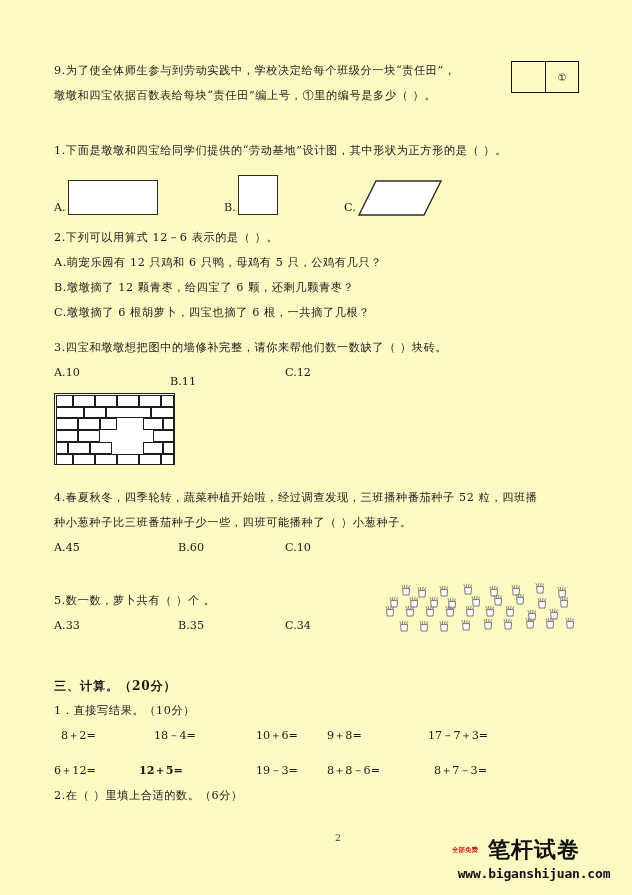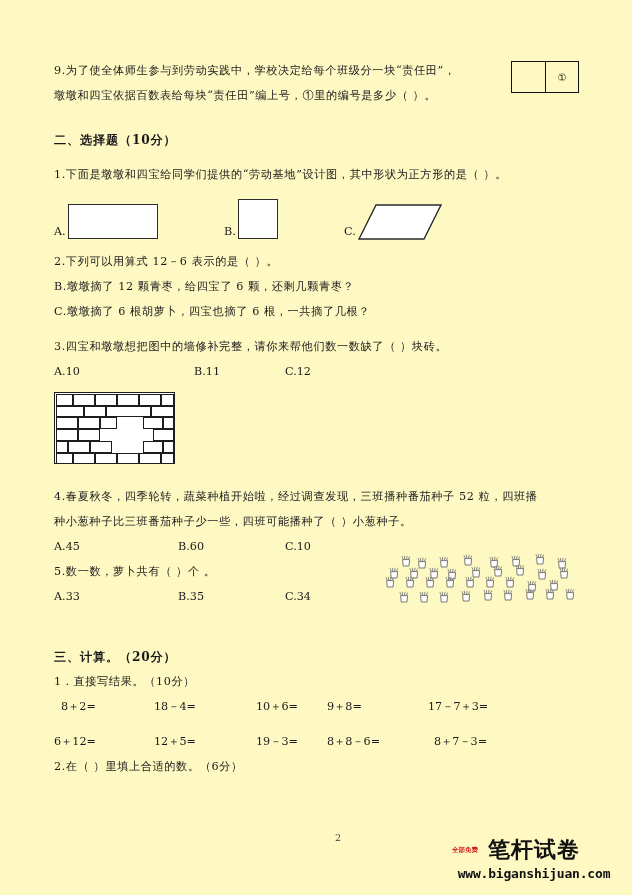--- a/index.html
+++ b/index.html
@@ -193,21 +193,20 @@
       <div class="q-line q9-l1">9.为了使全体师生参与到劳动实践中，学校决定给每个班级分一块“责任田”，</div>
       <div class="q-line">墩墩和四宝依据百数表给每块“责任田”编上号，①里的编号是多少（        ）。</div>
       <div class="q9-table">
         <div class="q9-cell left"></div>
         <div class="q9-cell right">①</div>
       </div>
     </div>
 
     <div class="spacer-20"></div>
 
-    <div class="section-head">二、选择题（10分）</div>
     <div class="spacer-10"></div>
 
     <div class="q-line">1.下面是墩墩和四宝给同学们提供的“劳动基地”设计图，其中形状为正方形的是（    ）。</div>
     <div class="shape-row">
       <div class="shape-item" style="left:0px;">
         <span class="shape-label">A.</span>
         <span class="rect-a"></span>
       </div>
       <div class="shape-item" style="left:170px;">
         <span class="shape-label">B.</span>
@@ -219,29 +218,30 @@
           <svg width="84" height="38" viewBox="0 0 84 38">
             <polygon points="18,2 83,2 66,36 1,36" fill="#fff" stroke="#2b2b2b" stroke-width="1.4"></polygon>
           </svg>
         </span>
       </div>
     </div>
 
     <div class="spacer-10"></div>
 
     <div class="q-line">2.下列可以用算式 12－6 表示的是（    ）。</div>
+    <div class="q-line">A.萌宠乐园有 12 只鸡和 6 只鸭，母鸡有 5 只，公鸡有几只？</div>
     <div class="q-line">B.墩墩摘了 12 颗青枣，给四宝了 6 颗，还剩几颗青枣？</div>
     <div class="q-line">C.墩墩摘了 6 根胡萝卜，四宝也摘了 6 根，一共摘了几根？</div>
 
     <div class="spacer-10"></div>
 
     <div class="q-line">3.四宝和墩墩想把图中的墙修补完整，请你来帮他们数一数缺了（      ）块砖。</div>
     <div class="calc-row">
       <span class="calc-item" style="left:0px;">A.10</span>
-      <span class="calc-item" style="left:140px;">B.11</span>
+      <span class="calc-item" style="left:116px;margin-top:9px;">B.11</span>
       <span class="calc-item" style="left:231px;">C.12</span>
     </div>
 
     <div class="wall-wrap">
       <div class="wall">
 
         <div class="brick" style="left:1px;  top:1px;  width:17px; height:12px;"></div>
         <div class="brick" style="left:18px; top:1px;  width:22px; height:12px;"></div>
         <div class="brick" style="left:40px; top:1px;  width:22px; height:12px;"></div>
         <div class="brick" style="left:62px; top:1px;  width:22px; height:12px;"></div>
@@ -281,21 +281,21 @@
     <div class="spacer-16"></div>
 
     <div class="q-line">4.春夏秋冬，四季轮转，蔬菜种植开始啦，经过调查发现，三班播种番茄种子 52 粒，四班播</div>
     <div class="q-line">种小葱种子比三班番茄种子少一些，四班可能播种了（      ）小葱种子。</div>
     <div class="calc-row">
       <span class="calc-item" style="left:0px;">A.45</span>
       <span class="calc-item" style="left:124px;">B.60</span>
       <span class="calc-item" style="left:231px;">C.10</span>
     </div>
 
-    <div style="position:relative;">
+    <div style="position:relative;margin-top:28px;">
       <div class="q-line">5.数一数，萝卜共有（        ）个 。</div>
       <div class="calc-row">
         <span class="calc-item" style="left:0px;">A.33</span>
         <span class="calc-item" style="left:124px;">B.35</span>
         <span class="calc-item" style="left:231px;">C.34</span>
       </div>
       <div class="radish-cluster" id="radish-cluster">
           <span class="radish" style="left: 16px; top: 2px;">
             <svg width="13" height="13" viewBox="0 0 13 13">
               <path d="M3.2,4.2 L2.0,1.6 M4.8,4.0 L4.3,1.2 M6.6,4.0 L7.0,1.2 M8.4,4.2 L9.6,1.8" fill="none" stroke="#6b6b6b" stroke-width="0.8" stroke-linecap="round"></path>
@@ -520,21 +520,21 @@
       <span class="calc-item" style="left:100px;">18－4=</span>
       <span class="calc-item" style="left:202px;">10＋6=</span>
       <span class="calc-item" style="left:273px;">9＋8=</span>
       <span class="calc-item" style="left:374px;">17－7＋3=</span>
     </div>
 
     <div class="spacer-10"></div>
 
     <div class="calc-row">
       <span class="calc-item" style="left:0px;">6＋12=</span>
-      <span class="calc-item" style="left:100px;">12＋5=</span>
+      <span class="calc-item" style="left:85px;font-weight:bold;">12＋5=</span>
       <span class="calc-item" style="left:202px;">19－3=</span>
       <span class="calc-item" style="left:273px;">8＋8－6=</span>
       <span class="calc-item" style="left:380px;">8＋7－3=</span>
     </div>
 
     <div class="q-line">2.在（  ）里填上合适的数。（6分）</div>
 
   </div>
 
   <div class="page-num">2</div>

